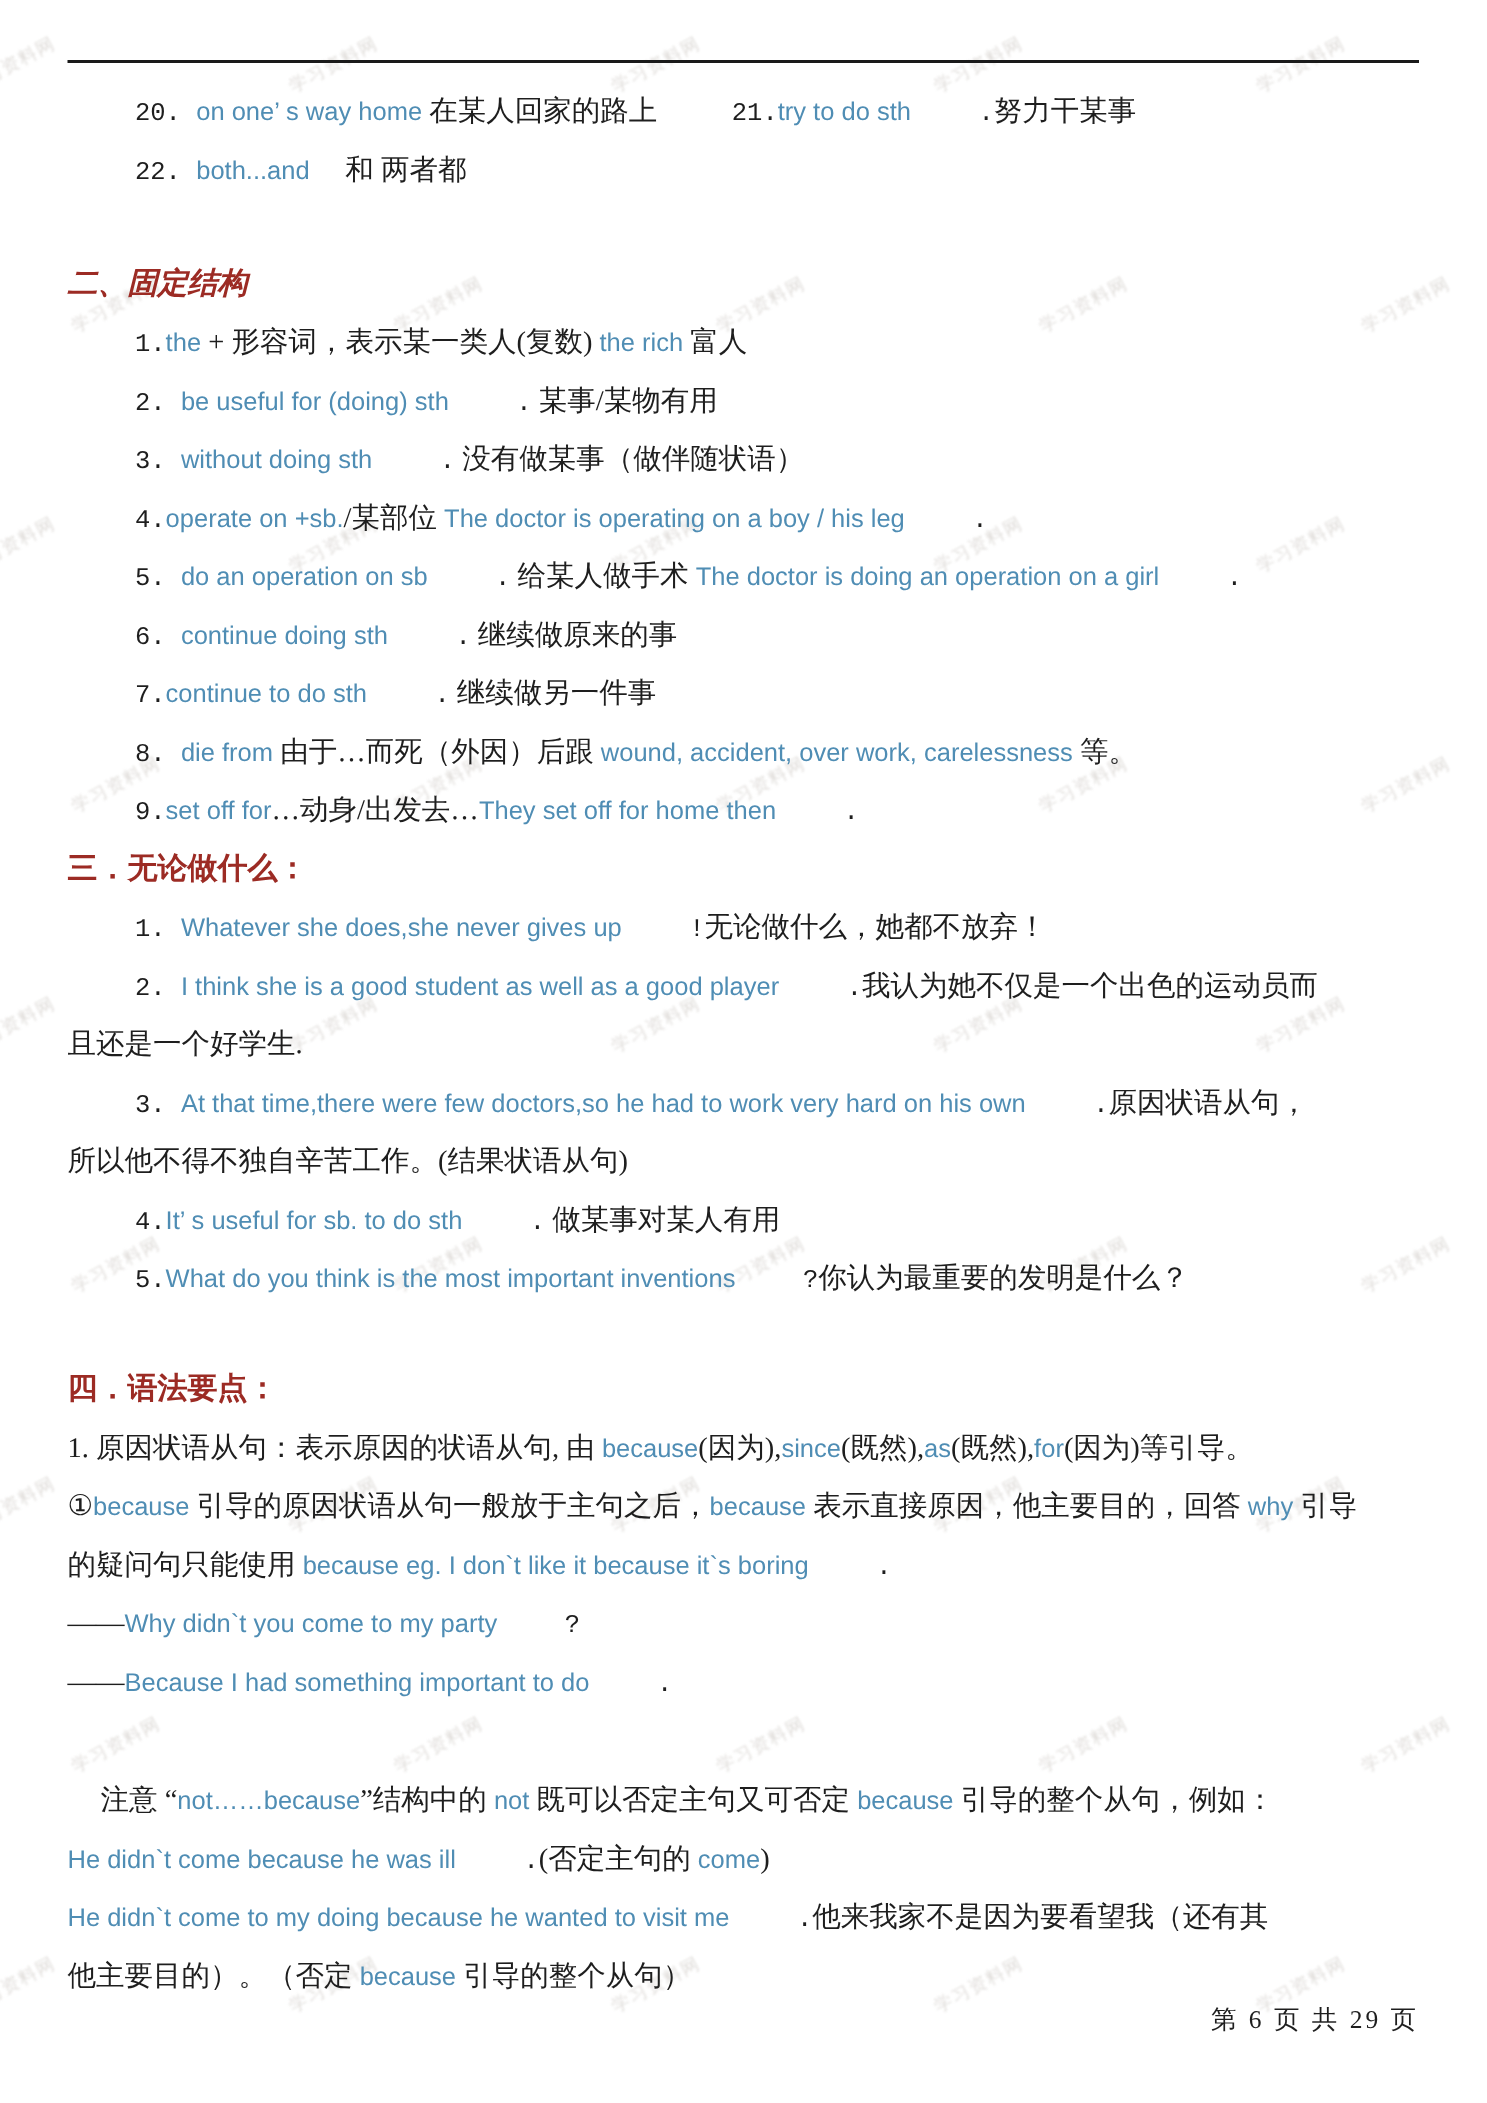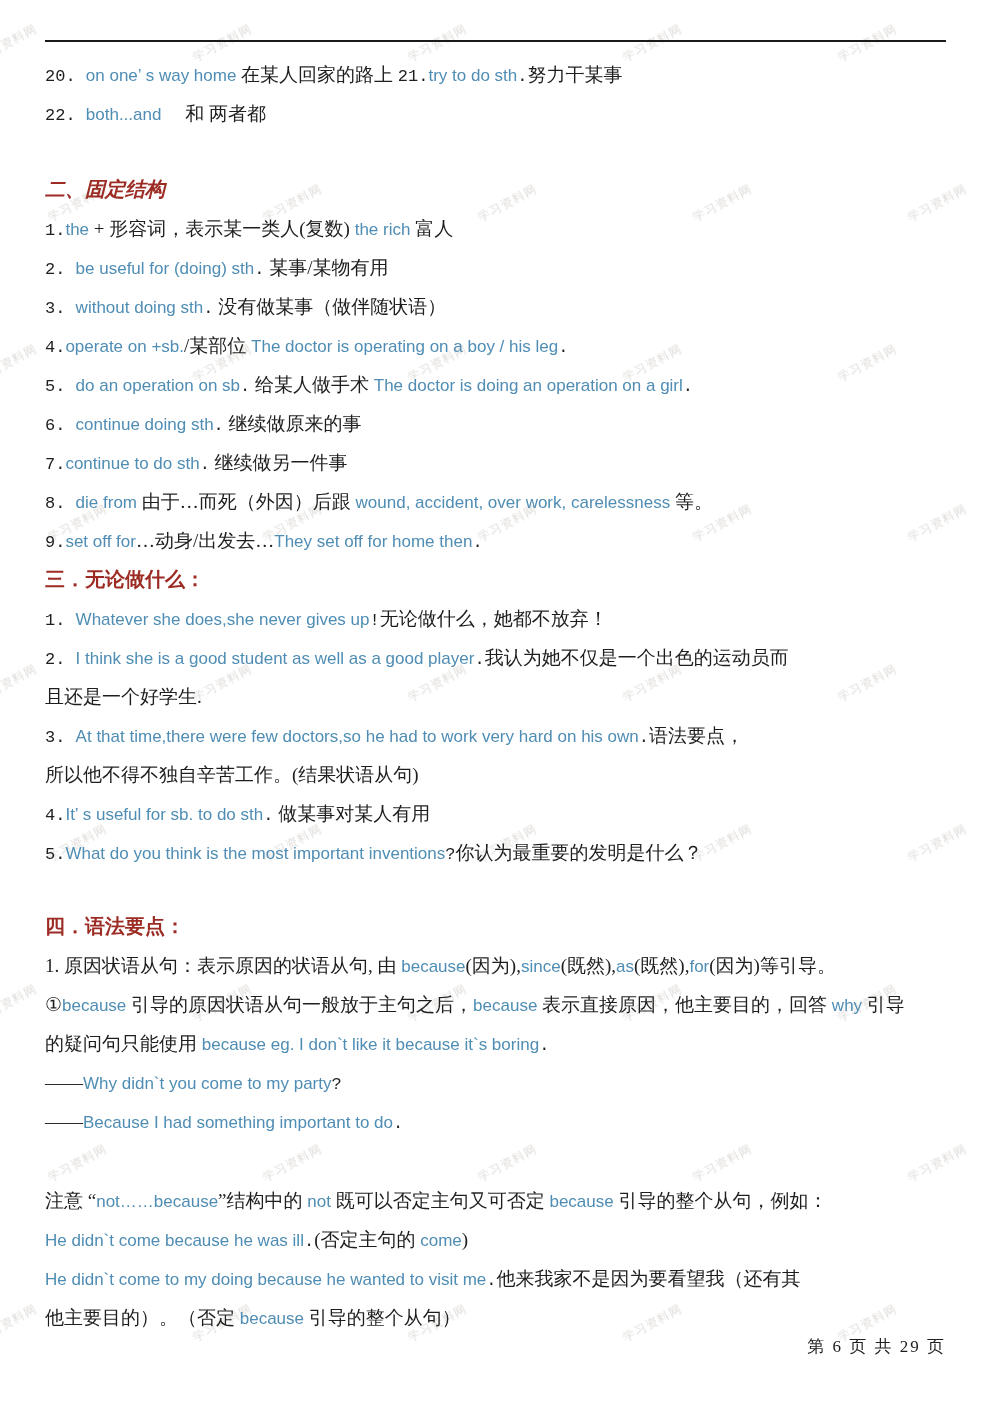--- a/index.html
+++ b/index.html
@@ -57,20 +57,21 @@
   }
   .seg-b {
     color: var(--english_blue, #4f8db4);
     font-family: Liberation Sans, sans-serif;
     font-size: 17px;
   }
   .seg-km {
     color: var(--body_black, #1e1e1e);
     font-family: "Liberation Mono", monospace;
     font-size: 17px;
+    margin-left: 45px;
   }
   .footer {
     margin-top: -2px;
     line-height: 24px;
     text-align: right;
     font-size: 17px;
     color: var(--body_black, #1e1e1e);
     letter-spacing: 2px;
   }
 </style>
@@ -137,29 +138,29 @@
       <div class="para para-line"><span class="seg-km">4.</span><span class="seg-b">operate on +sb.</span><span class="seg-k">/某部位 </span><span class="seg-b">The doctor is operating on a boy / his leg</span><span class="seg-km">.</span></div>
       <div class="para para-line"><span class="seg-km">5.  </span><span class="seg-b">do an operation on sb</span><span class="seg-km">.</span><span class="seg-k">  给某人做手术 </span><span class="seg-b">The doctor is doing an operation on a girl</span><span class="seg-km">.</span></div>
       <div class="para para-line"><span class="seg-km">6.  </span><span class="seg-b">continue doing sth</span><span class="seg-km">.</span><span class="seg-k">  继续做原来的事</span></div>
       <div class="para para-line"><span class="seg-km">7.</span><span class="seg-b">continue to do sth</span><span class="seg-km">.</span><span class="seg-k">  继续做另一件事</span></div>
       <div class="para para-line"><span class="seg-km">8.  </span><span class="seg-b">die from</span><span class="seg-k"> 由于…而死（外因）后跟 </span><span class="seg-b">wound, accident, over work, carelessness</span><span class="seg-k"> 等。</span></div>
       <div class="para para-line"><span class="seg-km">9.</span><span class="seg-b">set off for</span><span class="seg-k">…动身/出发去…</span><span class="seg-b">They set off for home then</span><span class="seg-km">.</span></div>
       <div class="para para-heading"><span class="seg-r">三．无论做什么：</span></div>
       <div class="para para-line"><span class="seg-km">1.  </span><span class="seg-b">Whatever she does,she never gives up</span><span class="seg-km">!</span><span class="seg-k">无论做什么，她都不放弃！</span></div>
       <div class="para para-line"><span class="seg-km">2.  </span><span class="seg-b">I think she is a good student as well as a good player</span><span class="seg-km">.</span><span class="seg-k">我认为她不仅是一个出色的运动员而</span></div>
       <div class="para para-line"><span class="seg-k">且还是一个好学生.</span></div>
-      <div class="para para-line"><span class="seg-km">3.  </span><span class="seg-b">At that time,there were few doctors,so he had to work very hard on his own</span><span class="seg-km">.</span><span class="seg-k">语法要点，</span></div>
+      <div class="para para-line"><span class="seg-km">3.  </span><span class="seg-b">At that time,there were few doctors,so he had to work very hard on his own</span><span class="seg-km">.</span><span class="seg-k">原因状语从句，</span></div>
       <div class="para para-line"><span class="seg-k">所以他不得不独自辛苦工作。(结果状语从句)</span></div>
       <div class="para para-line"><span class="seg-km">4.</span><span class="seg-b">It’ s useful for sb.  to do sth</span><span class="seg-km">.</span><span class="seg-k">  做某事对某人有用</span></div>
       <div class="para para-line"><span class="seg-km">5.</span><span class="seg-b">What do you think is the most important inventions</span><span class="seg-km">?</span><span class="seg-k">你认为最重要的发明是什么？</span></div>
       <div class="para para-heading" style="margin-top: 35px;"><span class="seg-r">四．语法要点：</span></div>
       <div class="para para-line"><span class="seg-k">1.  原因状语从句：表示原因的状语从句, 由 </span><span class="seg-b">because</span><span class="seg-k">(因为),</span><span class="seg-b">since</span><span class="seg-k">(既然),</span><span class="seg-b">as</span><span class="seg-k">(既然),</span><span class="seg-b">for</span><span class="seg-k">(因为)等引导。</span></div>
       <div class="para para-line"><span class="seg-k">①</span><span class="seg-b">because</span><span class="seg-k"> 引导的原因状语从句一般放于主句之后，</span><span class="seg-b">because</span><span class="seg-k"> 表示直接原因，他主要目的，回答 </span><span class="seg-b">why</span><span class="seg-k"> 引导</span></div>
       <div class="para para-line"><span class="seg-k">的疑问句只能使用 </span><span class="seg-b">because eg.  I don`t like it because it`s boring</span><span class="seg-km">.</span></div>
       <div class="para para-line"><span class="seg-k">——</span><span class="seg-b">Why didn`t you come to my party</span><span class="seg-km">?</span></div>
       <div class="para para-line"><span class="seg-k">——</span><span class="seg-b">Because I had something important to do</span><span class="seg-km">.</span></div>
-      <div class="para para-line" style="margin-top: 40px;"><span class="seg-k">注意  “</span><span class="seg-b">not……because</span><span class="seg-k">”结构中的 </span><span class="seg-b">not</span><span class="seg-k"> 既可以否定主句又可否定 </span><span class="seg-b">because</span><span class="seg-k"> 引导的整个从句，例如：</span></div>
+      <div class="para para-line" style="margin-top: 40px; margin-left: 22px;"><span class="seg-k">注意  “</span><span class="seg-b">not……because</span><span class="seg-k">”结构中的 </span><span class="seg-b">not</span><span class="seg-k"> 既可以否定主句又可否定 </span><span class="seg-b">because</span><span class="seg-k"> 引导的整个从句，例如：</span></div>
       <div class="para para-line"><span class="seg-b">He didn`t come because he was ill</span><span class="seg-km">.</span><span class="seg-k">(否定主句的 </span><span class="seg-b">come</span><span class="seg-k">)</span></div>
       <div class="para para-line"><span class="seg-b">He didn`t come to my doing because he wanted to visit me</span><span class="seg-km">.</span><span class="seg-k">他来我家不是因为要看望我（还有其</span></div>
       <div class="para para-line"><span class="seg-k">他主要目的）。（否定 </span><span class="seg-b">because</span><span class="seg-k"> 引导的整个从句）</span></div>
     </div>
   <div class="footer">第 6 页 共 29 页</div>
 </div>
 
 </body></html>

